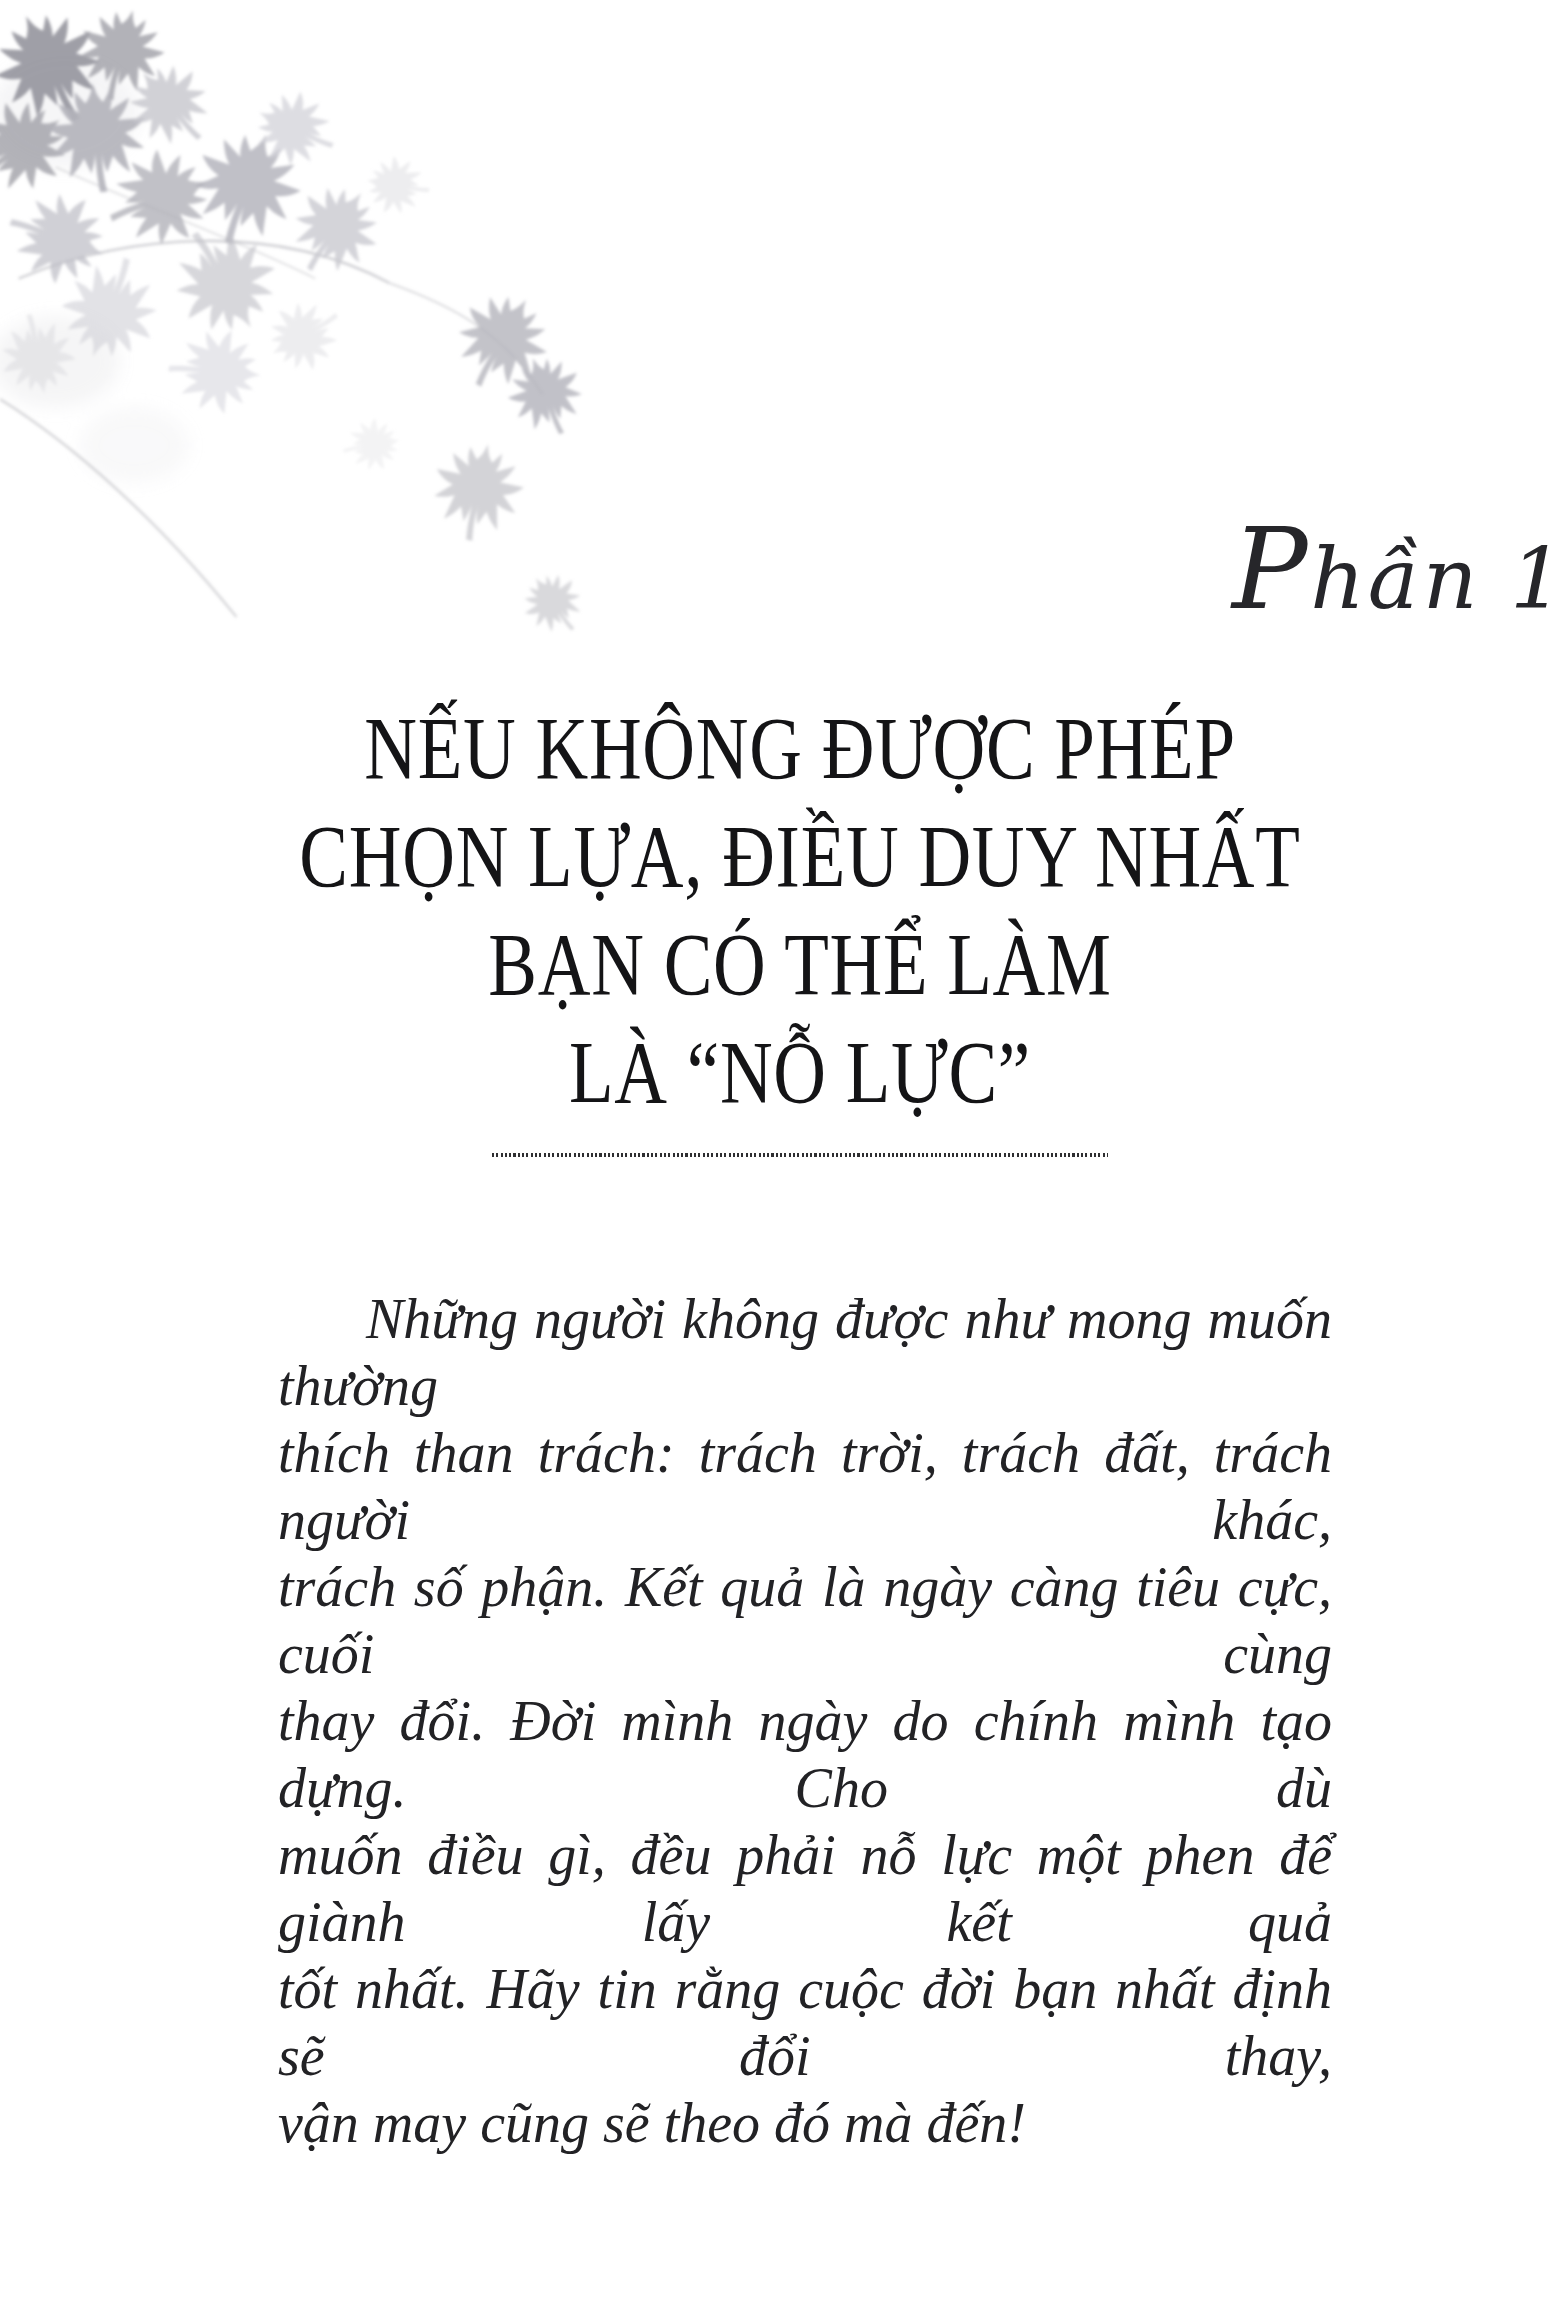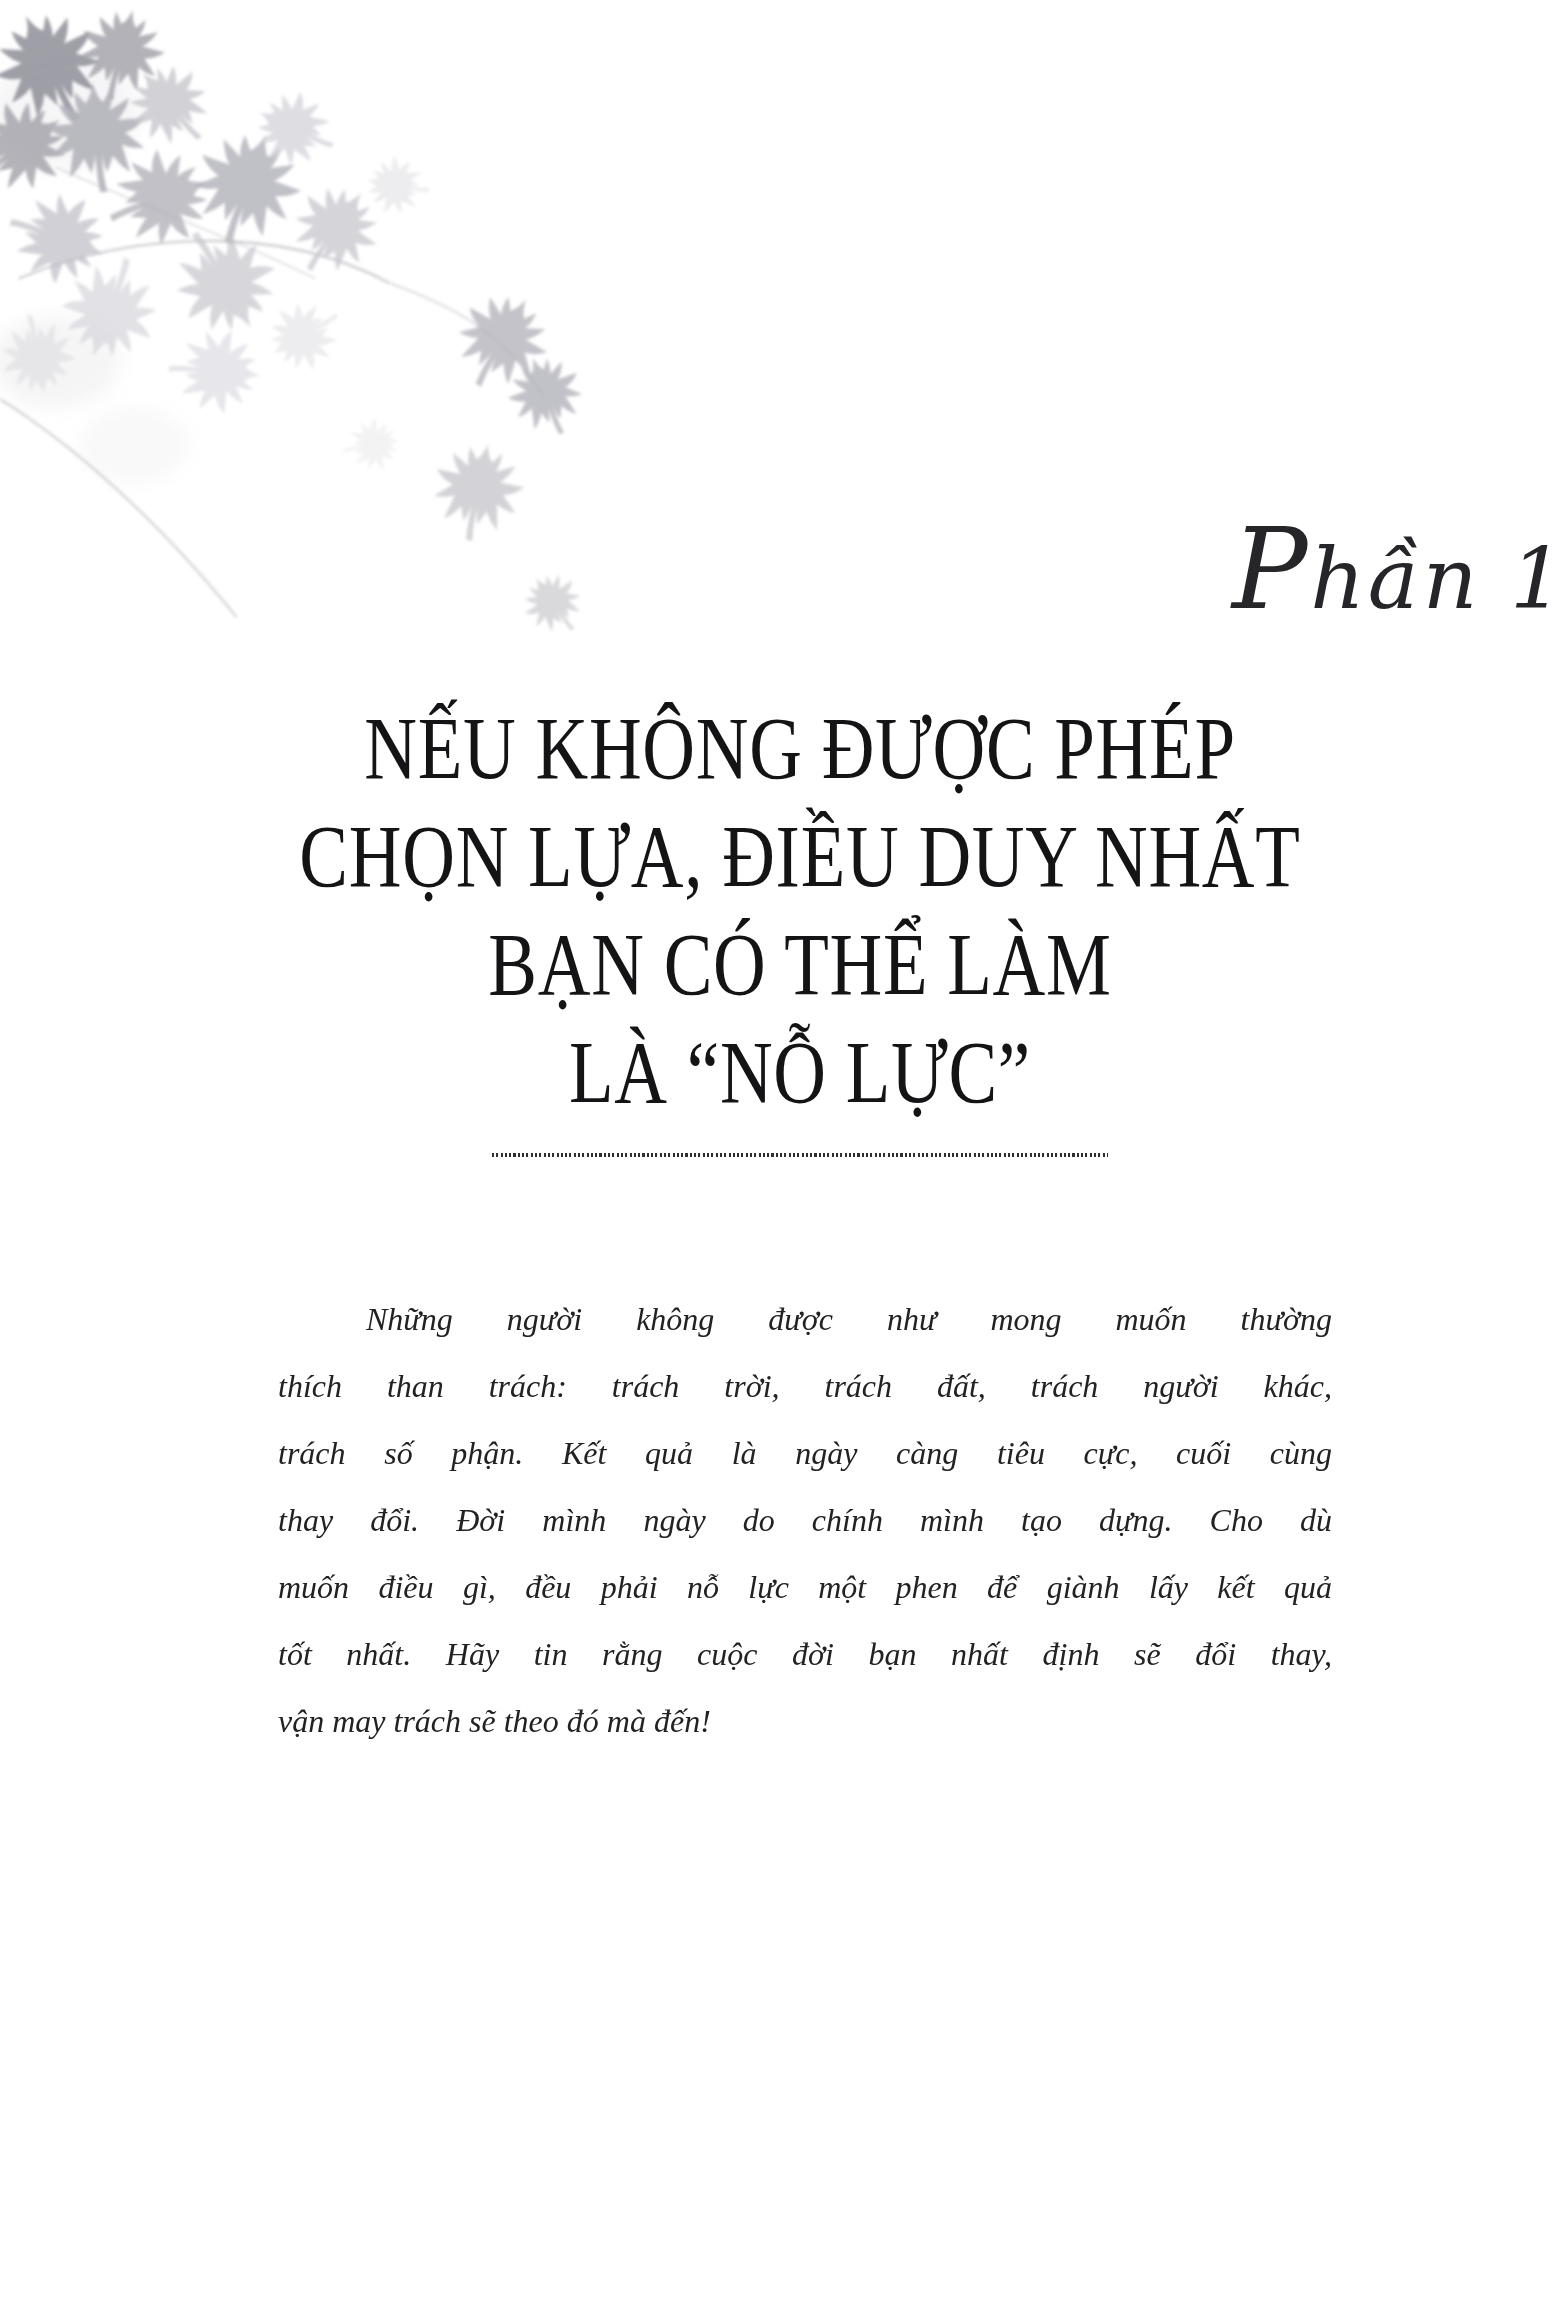--- a/index.html
+++ b/index.html
@@ -65,21 +65,21 @@
       transparent 2px, transparent 4.3px);
   }
 
   
   .body-paragraph {
     position: absolute;
     top: 1286px; left: 278px;
     width: 1054px;
     font-family: "Liberation Serif", "DejaVu Serif", serif;
     font-style: italic;
-    font-size: 32px;
+    font-size: 56px;
     line-height: 67px;
     color: #222225;
   }
   .body-paragraph p {
     margin: 0;
     text-align: justify;
     text-align-last: justify;
     white-space: normal;
   }
   .body-paragraph p.first-line { text-indent: 88px; }
@@ -157,17 +157,17 @@
 
   <div class="dotted-divider"></div>
 
   <div class="body-paragraph">
     <p class="first-line">Những người không được như mong muốn thường</p>
     <p>thích than trách: trách trời, trách đất, trách người khác,</p>
     <p>trách số phận. Kết quả là ngày càng tiêu cực, cuối cùng</p>
     <p>thay đổi. Đời mình ngày do chính mình tạo dựng. Cho dù</p>
     <p>muốn điều gì, đều phải nỗ lực một phen để giành lấy kết quả</p>
     <p>tốt nhất. Hãy tin rằng cuộc đời bạn nhất định sẽ đổi thay,</p>
-    <p class="last-line">vận may trách sẽ theo đó mà đến!</p>
+    <p class="last-line">vận may cũng sẽ theo đó mà đến!</p>
   </div>
 
 </div>
 
 
 </body></html>

